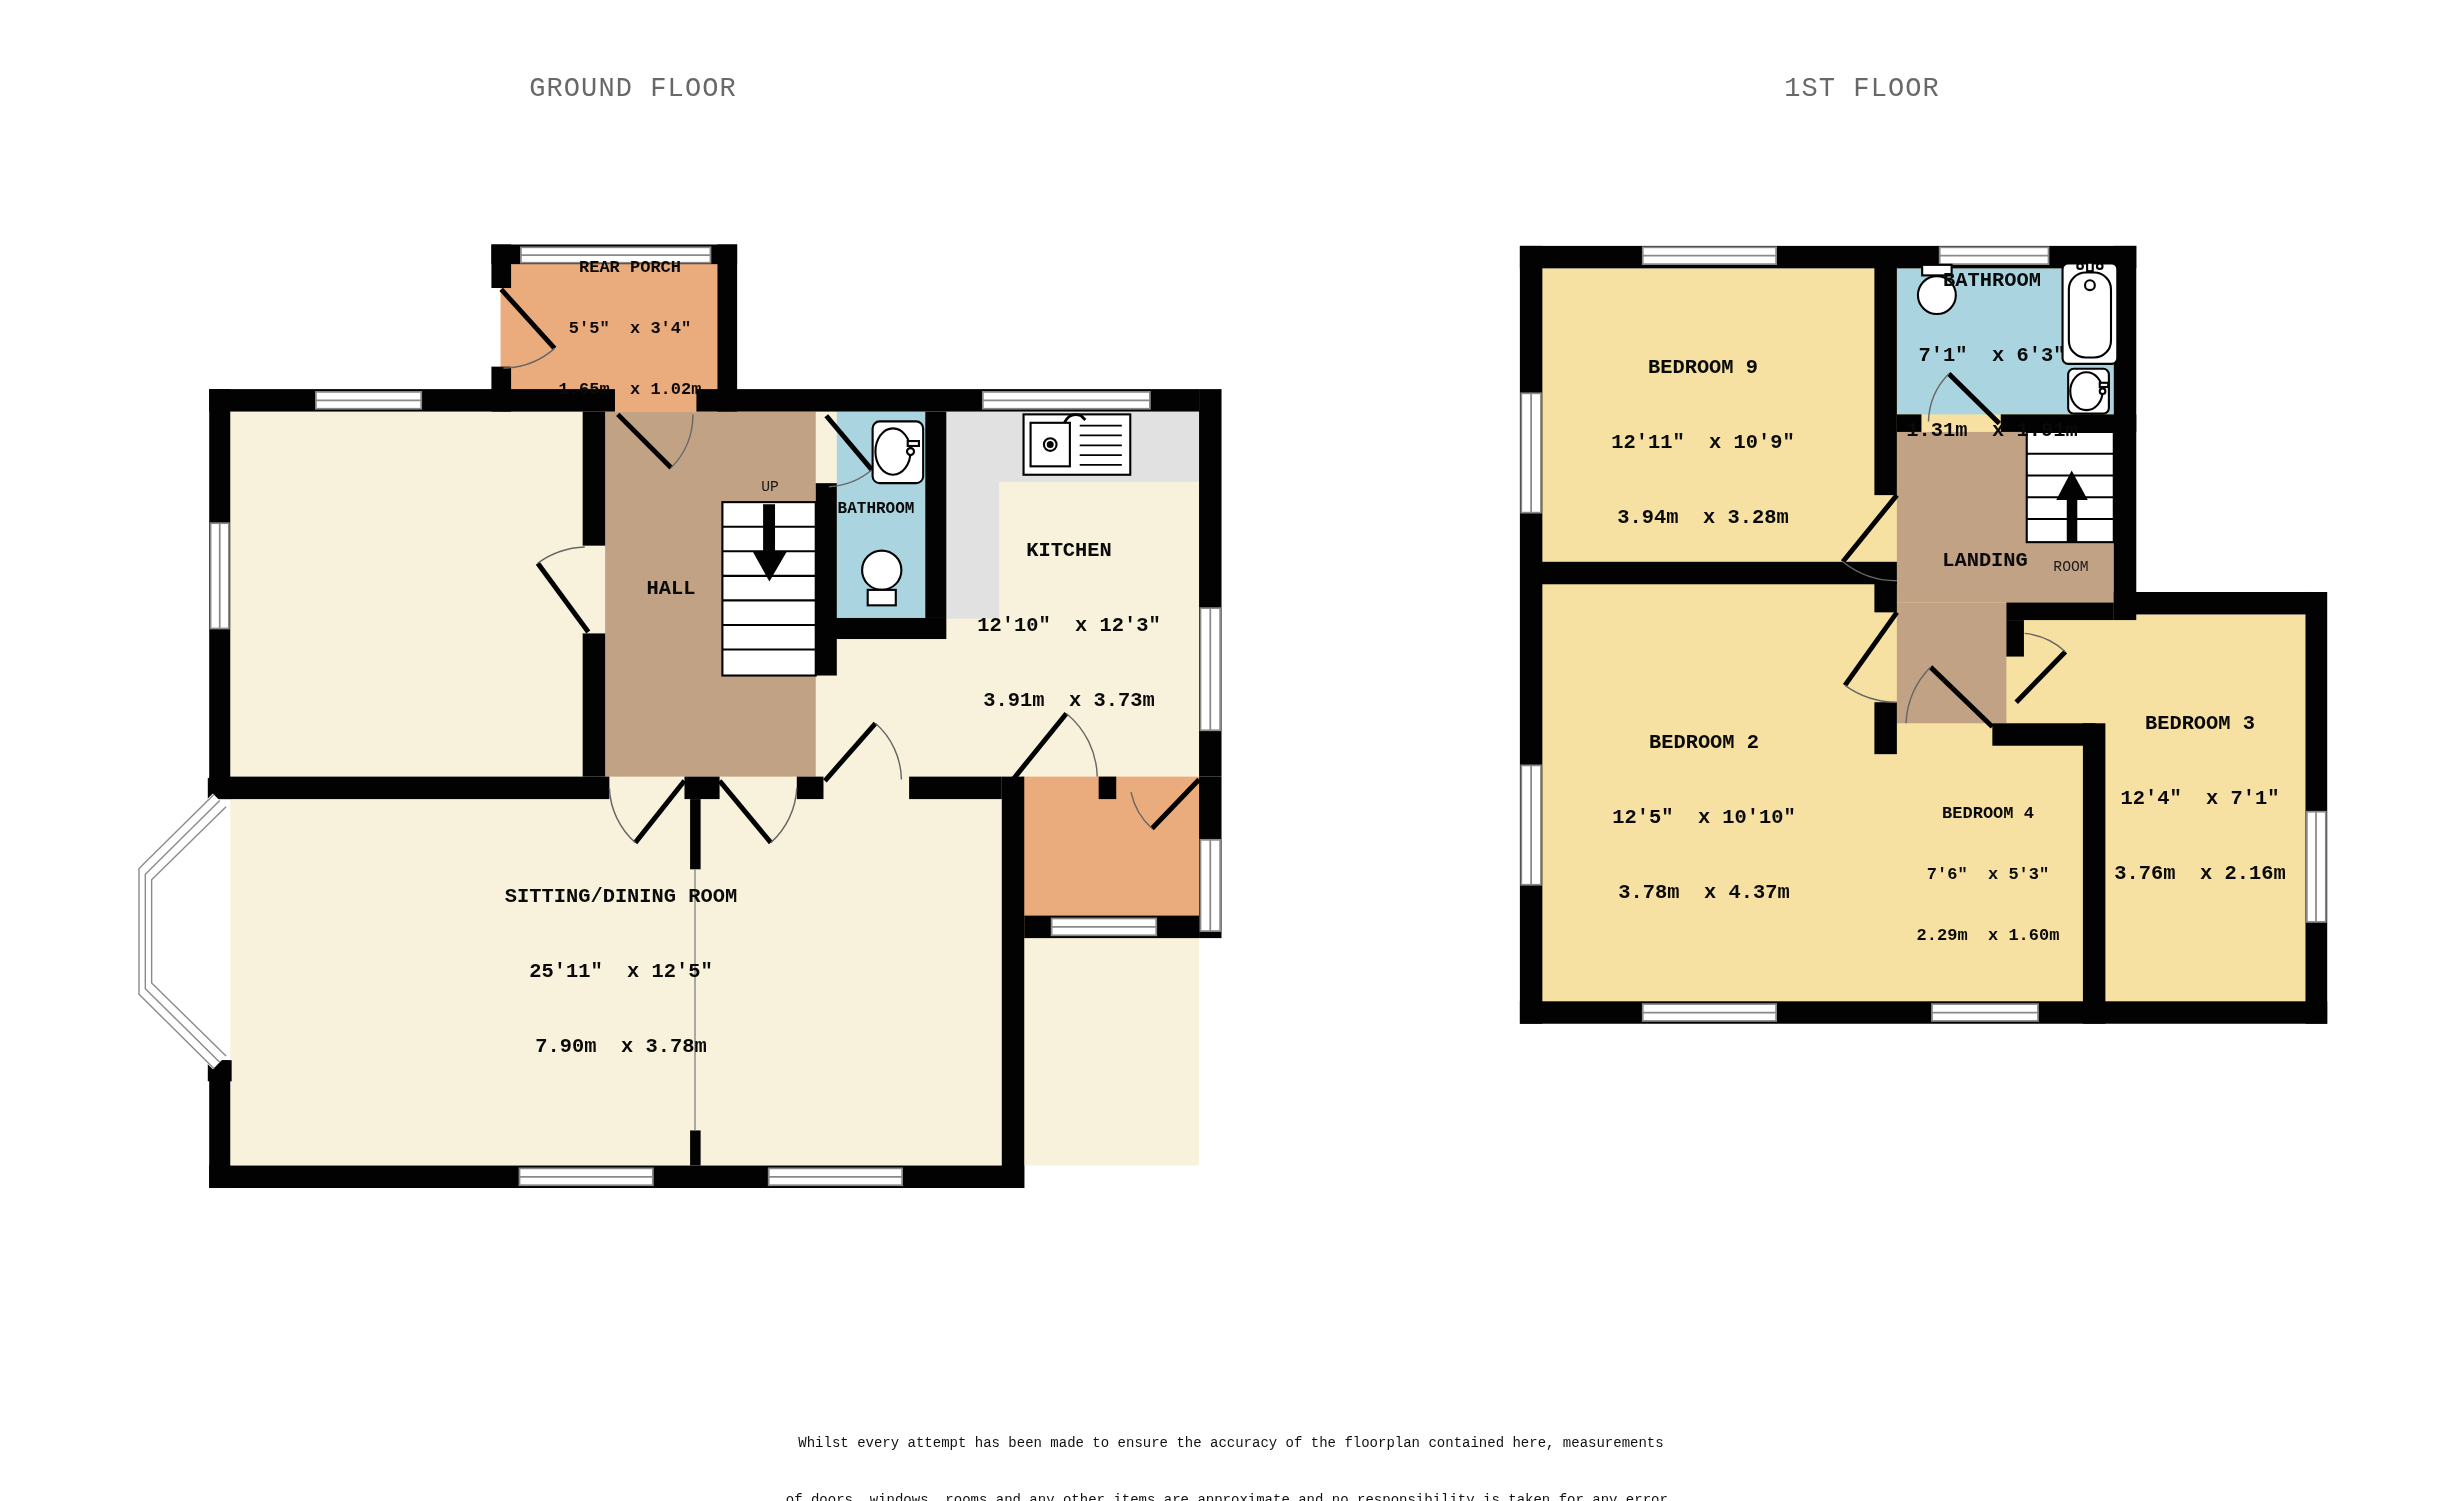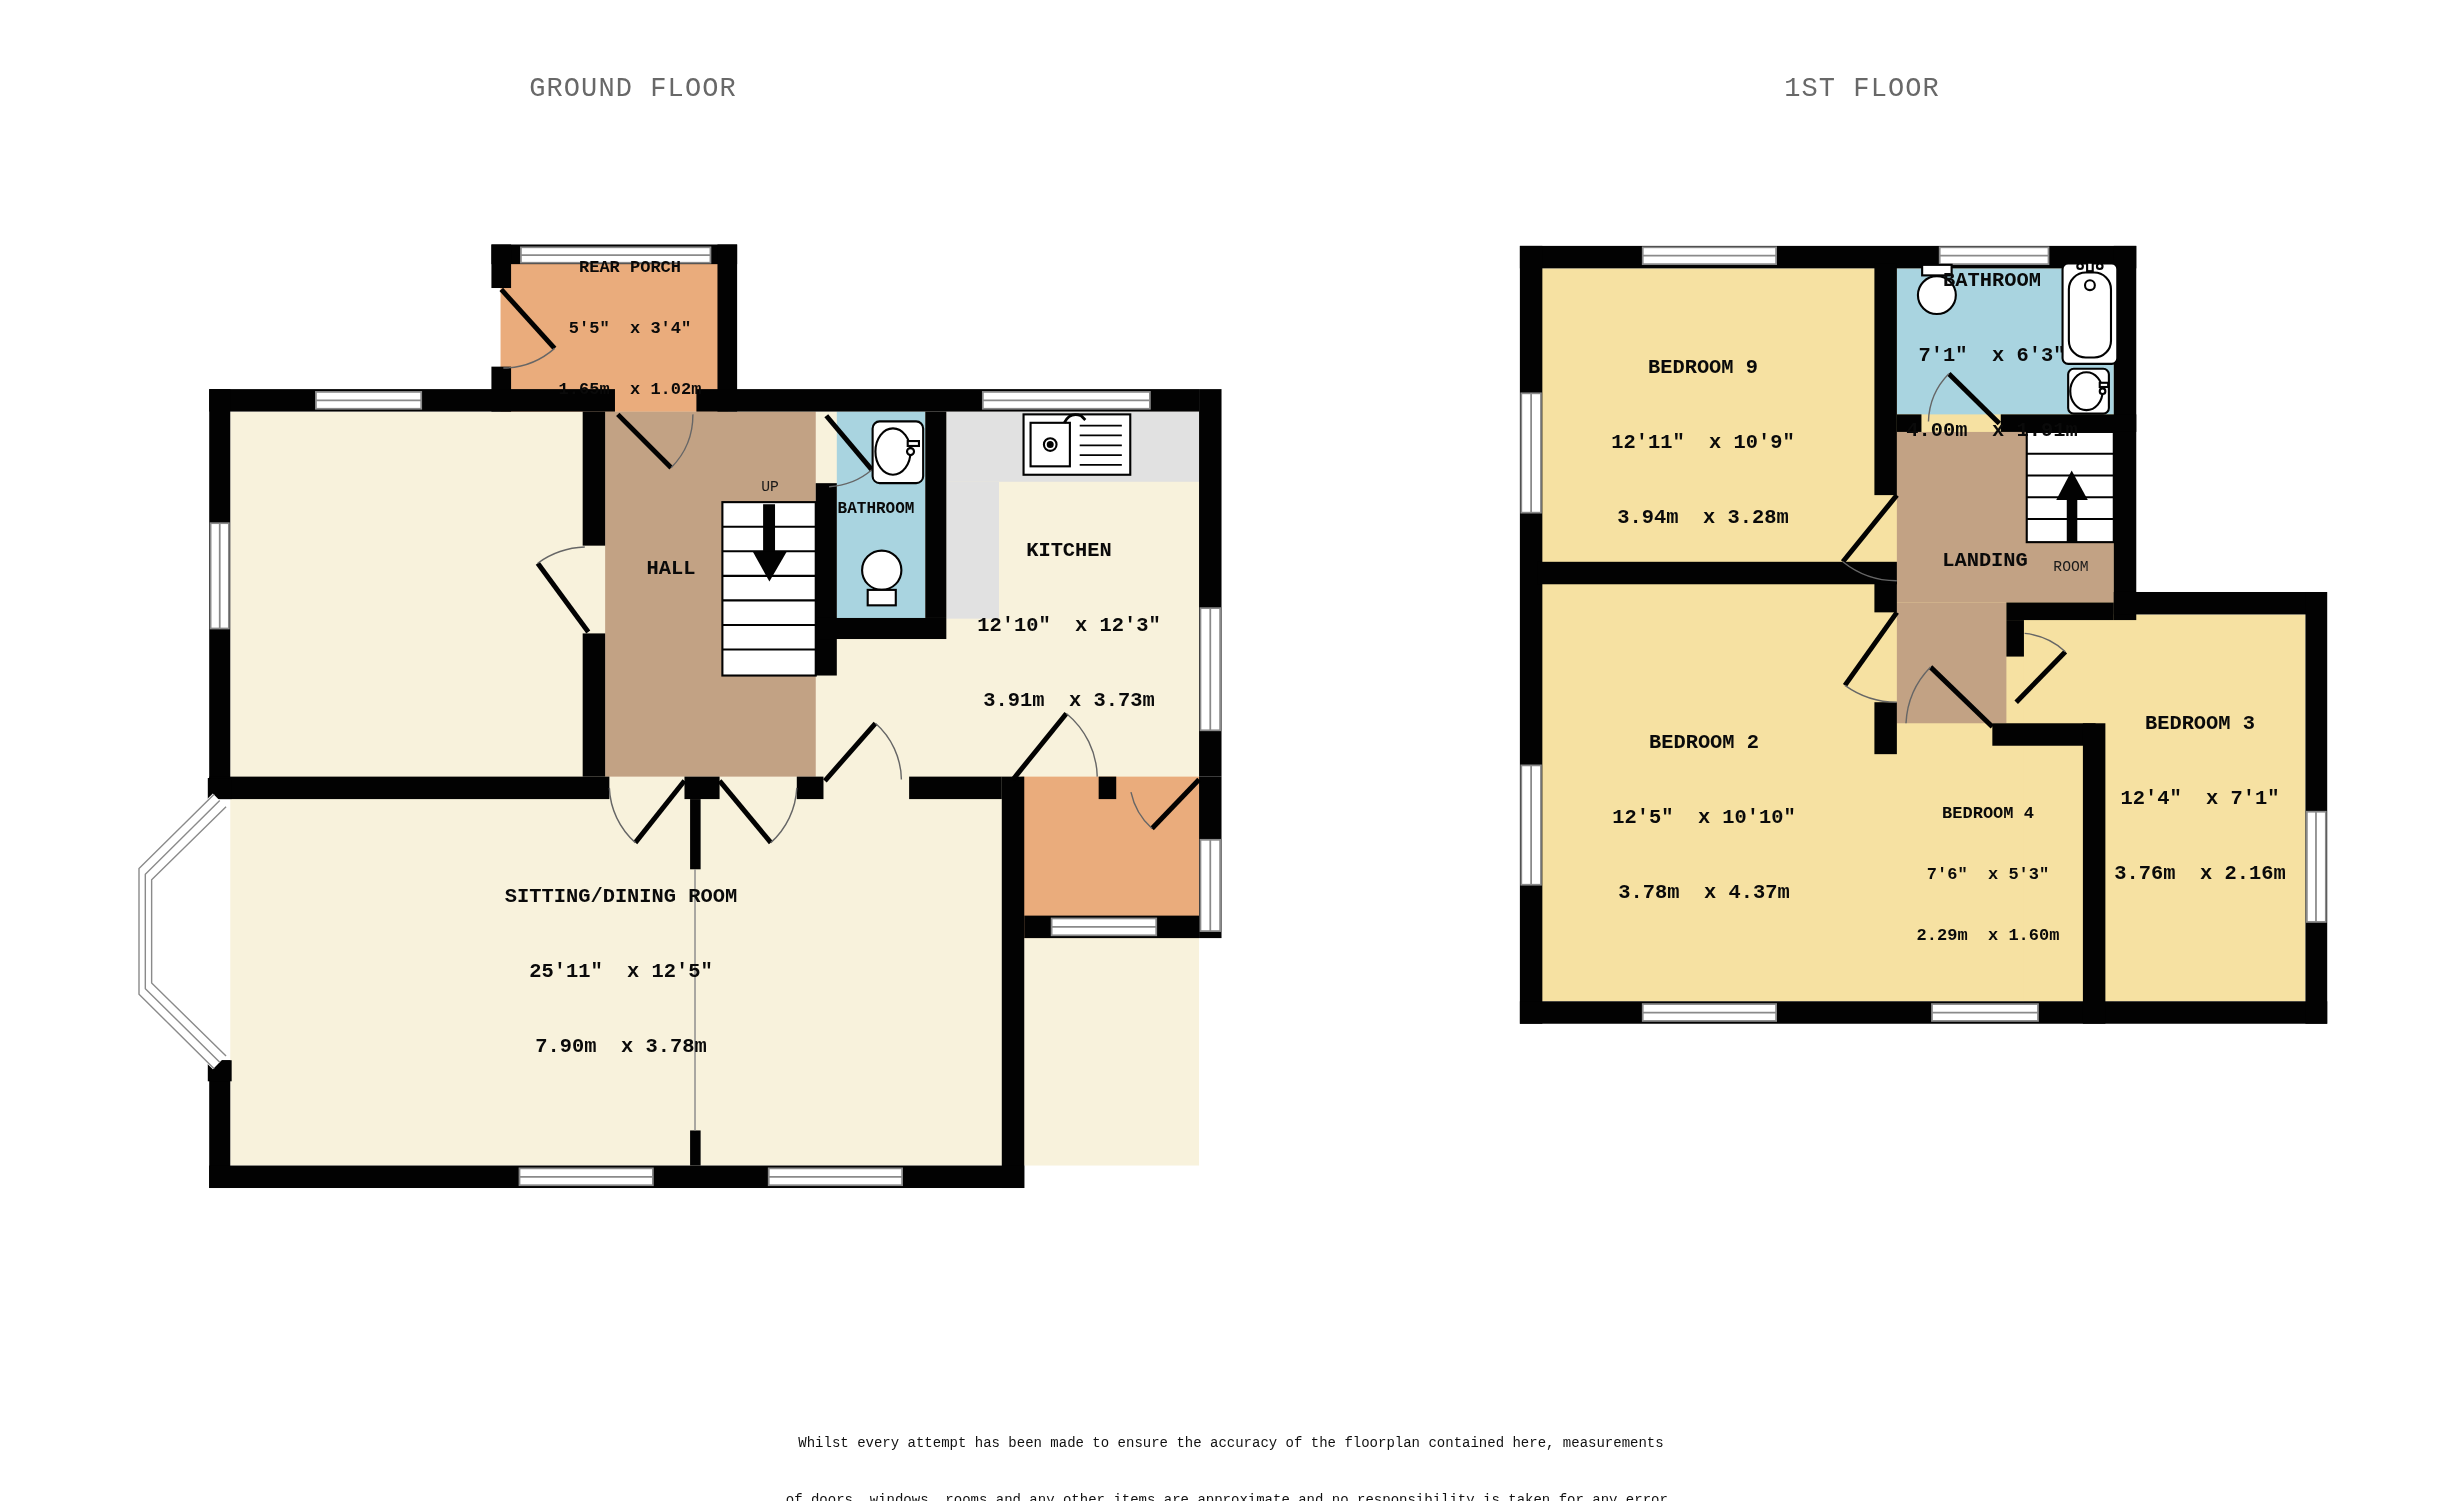--- a/index.html
+++ b/index.html
@@ -278,21 +278,21 @@
   </svg>
 
   <div class="floor-title" style="left:633px;top:89px">GROUND FLOOR</div>
   <div class="floor-title" style="left:1862px;top:89px">1ST FLOOR</div>
 
   <div class="room-label small" style="left:630px;top:329px">
     <div>REAR PORCH</div>
     <div>5'5"  x 3'4"</div>
     <div>1.65m  x 1.02m</div>
   </div>
-  <div class="room-label" style="left:671px;top:568px">
+  <div class="room-label" style="left:671px;top:588px">
     <div>HALL</div>
   </div>
   <div class="room-label tiny" style="left:876px;top:510px">
     <div>BATHROOM</div>
   </div>
   <div class="room-label" style="left:1069px;top:625px">
     <div>KITCHEN</div>
     <div>12'10"  x 12'3"</div>
     <div>3.91m  x 3.73m</div>
   </div>
@@ -304,21 +304,21 @@
   <div class="dir-label" style="left:770px;top:487px">UP</div>
 
   <div class="room-label" style="left:1703px;top:442px">
     <div>BEDROOM 9</div>
     <div>12'11"  x 10'9"</div>
     <div>3.94m  x 3.28m</div>
   </div>
   <div class="room-label" style="left:1992px;top:355px">
     <div>BATHROOM</div>
     <div>7'1"  x 6'3"</div>
-    <div>4.00m  x 1.91m</div>
+    <div>1.31m  x 1.91m</div>
   </div>
   <div class="room-label" style="left:1985px;top:560px">
     <div>LANDING</div>
   </div>
   <div class="dir-label" style="left:2071px;top:567px">ROOM</div>
   <div class="room-label" style="left:1704px;top:817px">
     <div>BEDROOM 2</div>
     <div>12'5"  x 10'10"</div>
     <div>3.78m  x 4.37m</div>
   </div>

